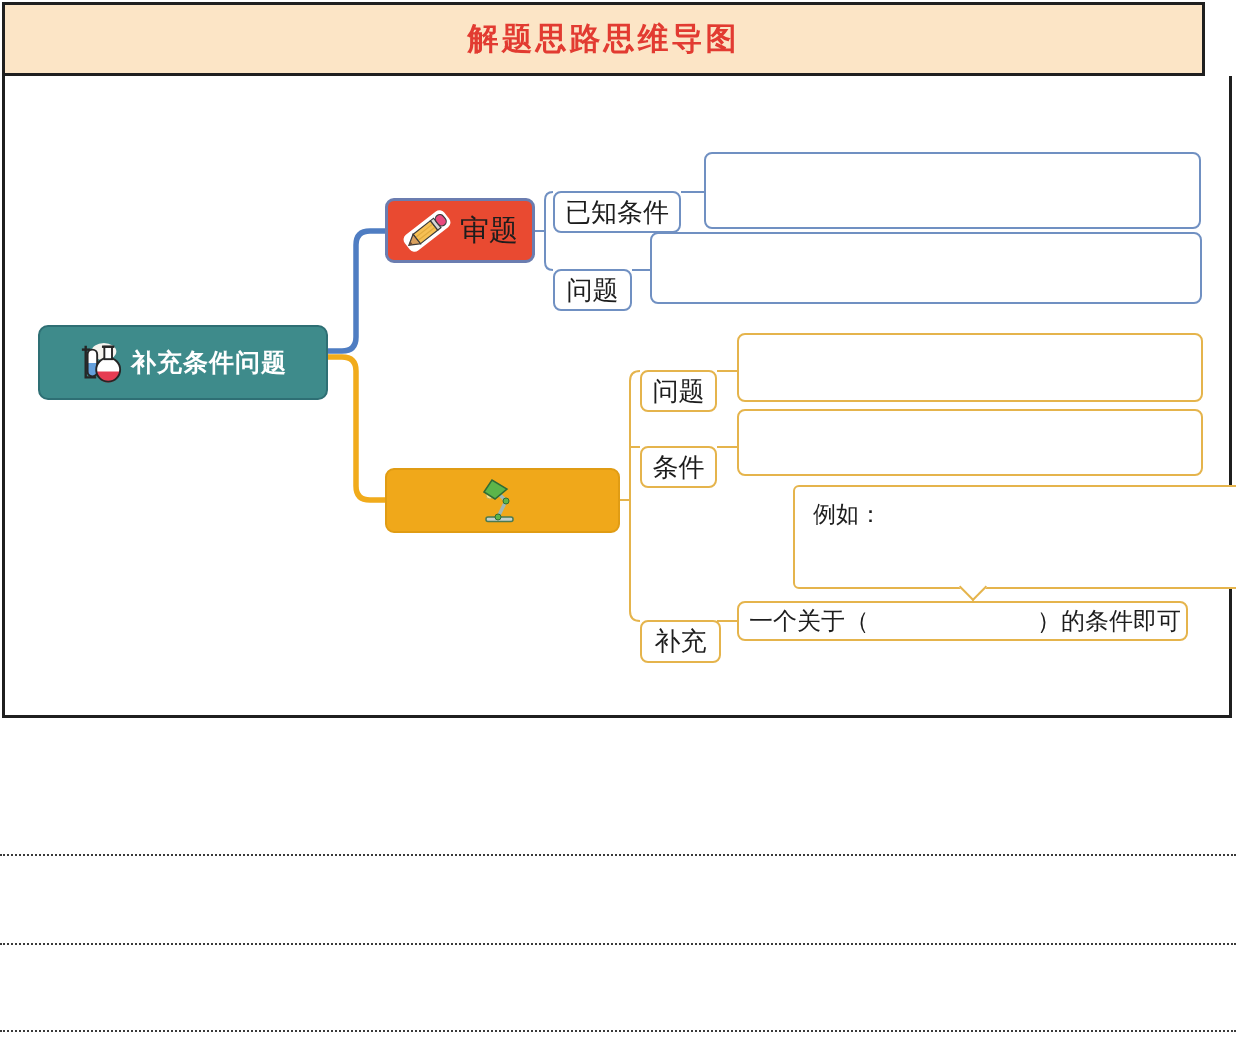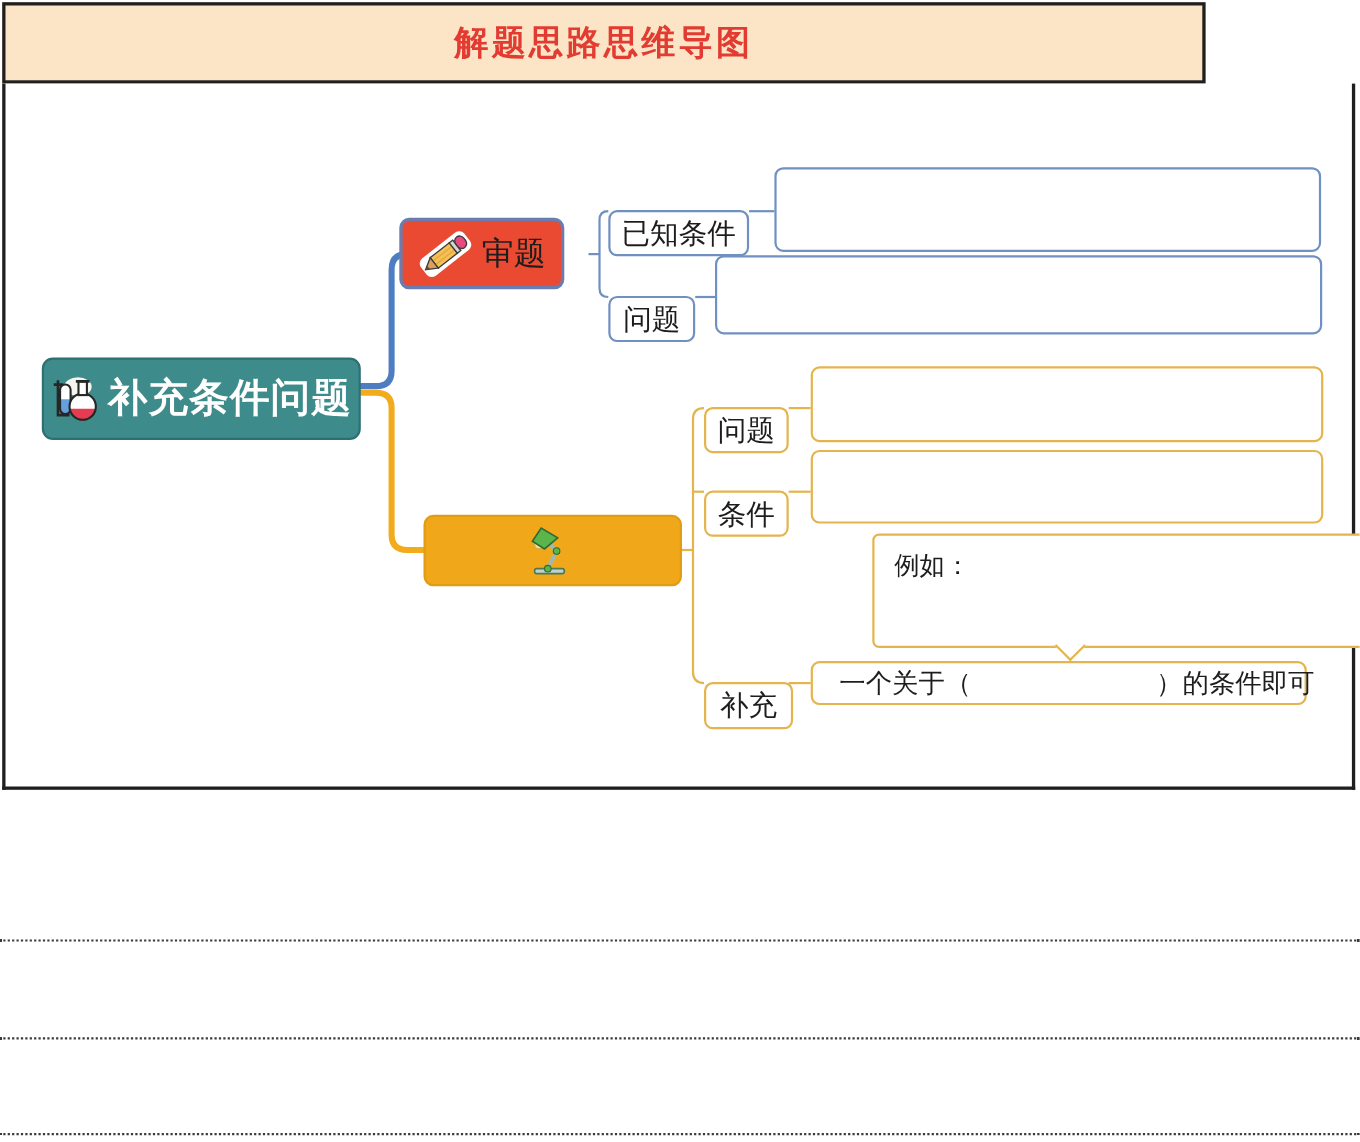--- a/index.html
+++ b/index.html
@@ -7,21 +7,21 @@
     position:relative;
     width:1236px;height:1038px;
     font-family:"Liberation Sans","DejaVu Sans",sans-serif;
     color:#1d1d1d;
     overflow:hidden;
   }
   .abs{position:absolute;box-sizing:border-box;}
 
   
   .header-band{
-    left:2px;top:2px;width:1094px;height:74px;
+    left:2px;top:2px;width:1203px;height:74px;
     background:#fce5c6;border:3px solid #1f1f1f;
     display:flex;align-items:center;justify-content:center;
   }
   .header-title{
     color:#e23b31;font-size:31px;font-weight:bold;letter-spacing:3px;
   }
 
   
   .map-frame{
     left:2px;top:76px;width:1230px;height:642px;
@@ -29,24 +29,24 @@
   }
 
   
   svg.connector-layer{left:0;top:0;pointer-events:none;}
 
   
   .node{display:flex;align-items:center;justify-content:center;gap:8px;}
   .root-node{
     left:38px;top:325px;width:290px;height:75px;
     background:#3e8b8b;border:2px solid #2e6f74;border-radius:10px;
-    color:#ffffff;font-size:36px;font-weight:bold;letter-spacing:1px;
+    color:#ffffff;font-size:25px;font-weight:bold;letter-spacing:1px;
   }
   .branch1-node{
-    left:363px;top:198px;width:150px;height:65px;
+    left:385px;top:198px;width:150px;height:65px;
     background:#e94a31;border:3px solid #6b7db0;border-radius:9px;
     font-size:29px;
   }
   .branch2-node{
     left:385px;top:468px;width:235px;height:65px;
     background:#f0a81a;border:2px solid #e09c14;border-radius:9px;
     font-size:29px;
   }
   .label-box{
     background:#ffffff;border-radius:8px;
@@ -54,21 +54,21 @@
     font-size:26px;
     margin-top:20px;
   }
   .blue-border{border:2px solid #7090c2;}
   .yellow-border{border:2px solid #e5b44c;}
   .content-box{
     background:#ffffff;border-radius:8px;
   }
   .fill-box-text{
     display:flex;align-items:center;height:100%;
-    font-size:24px;padding-left:24px;white-space:pre;
+    font-size:24px;padding-left:10px;white-space:pre;
   }
   .callout-box{
     background:#ffffff;border:2px solid #e5b44c;border-radius:6px;
   }
   .callout-label{
     font-size:23px;padding:12px 0 0 18px;
   }
   .callout-tail{
     position:absolute;bottom:-10px;left:168px;width:18px;height:18px;
     background:#ffffff;

